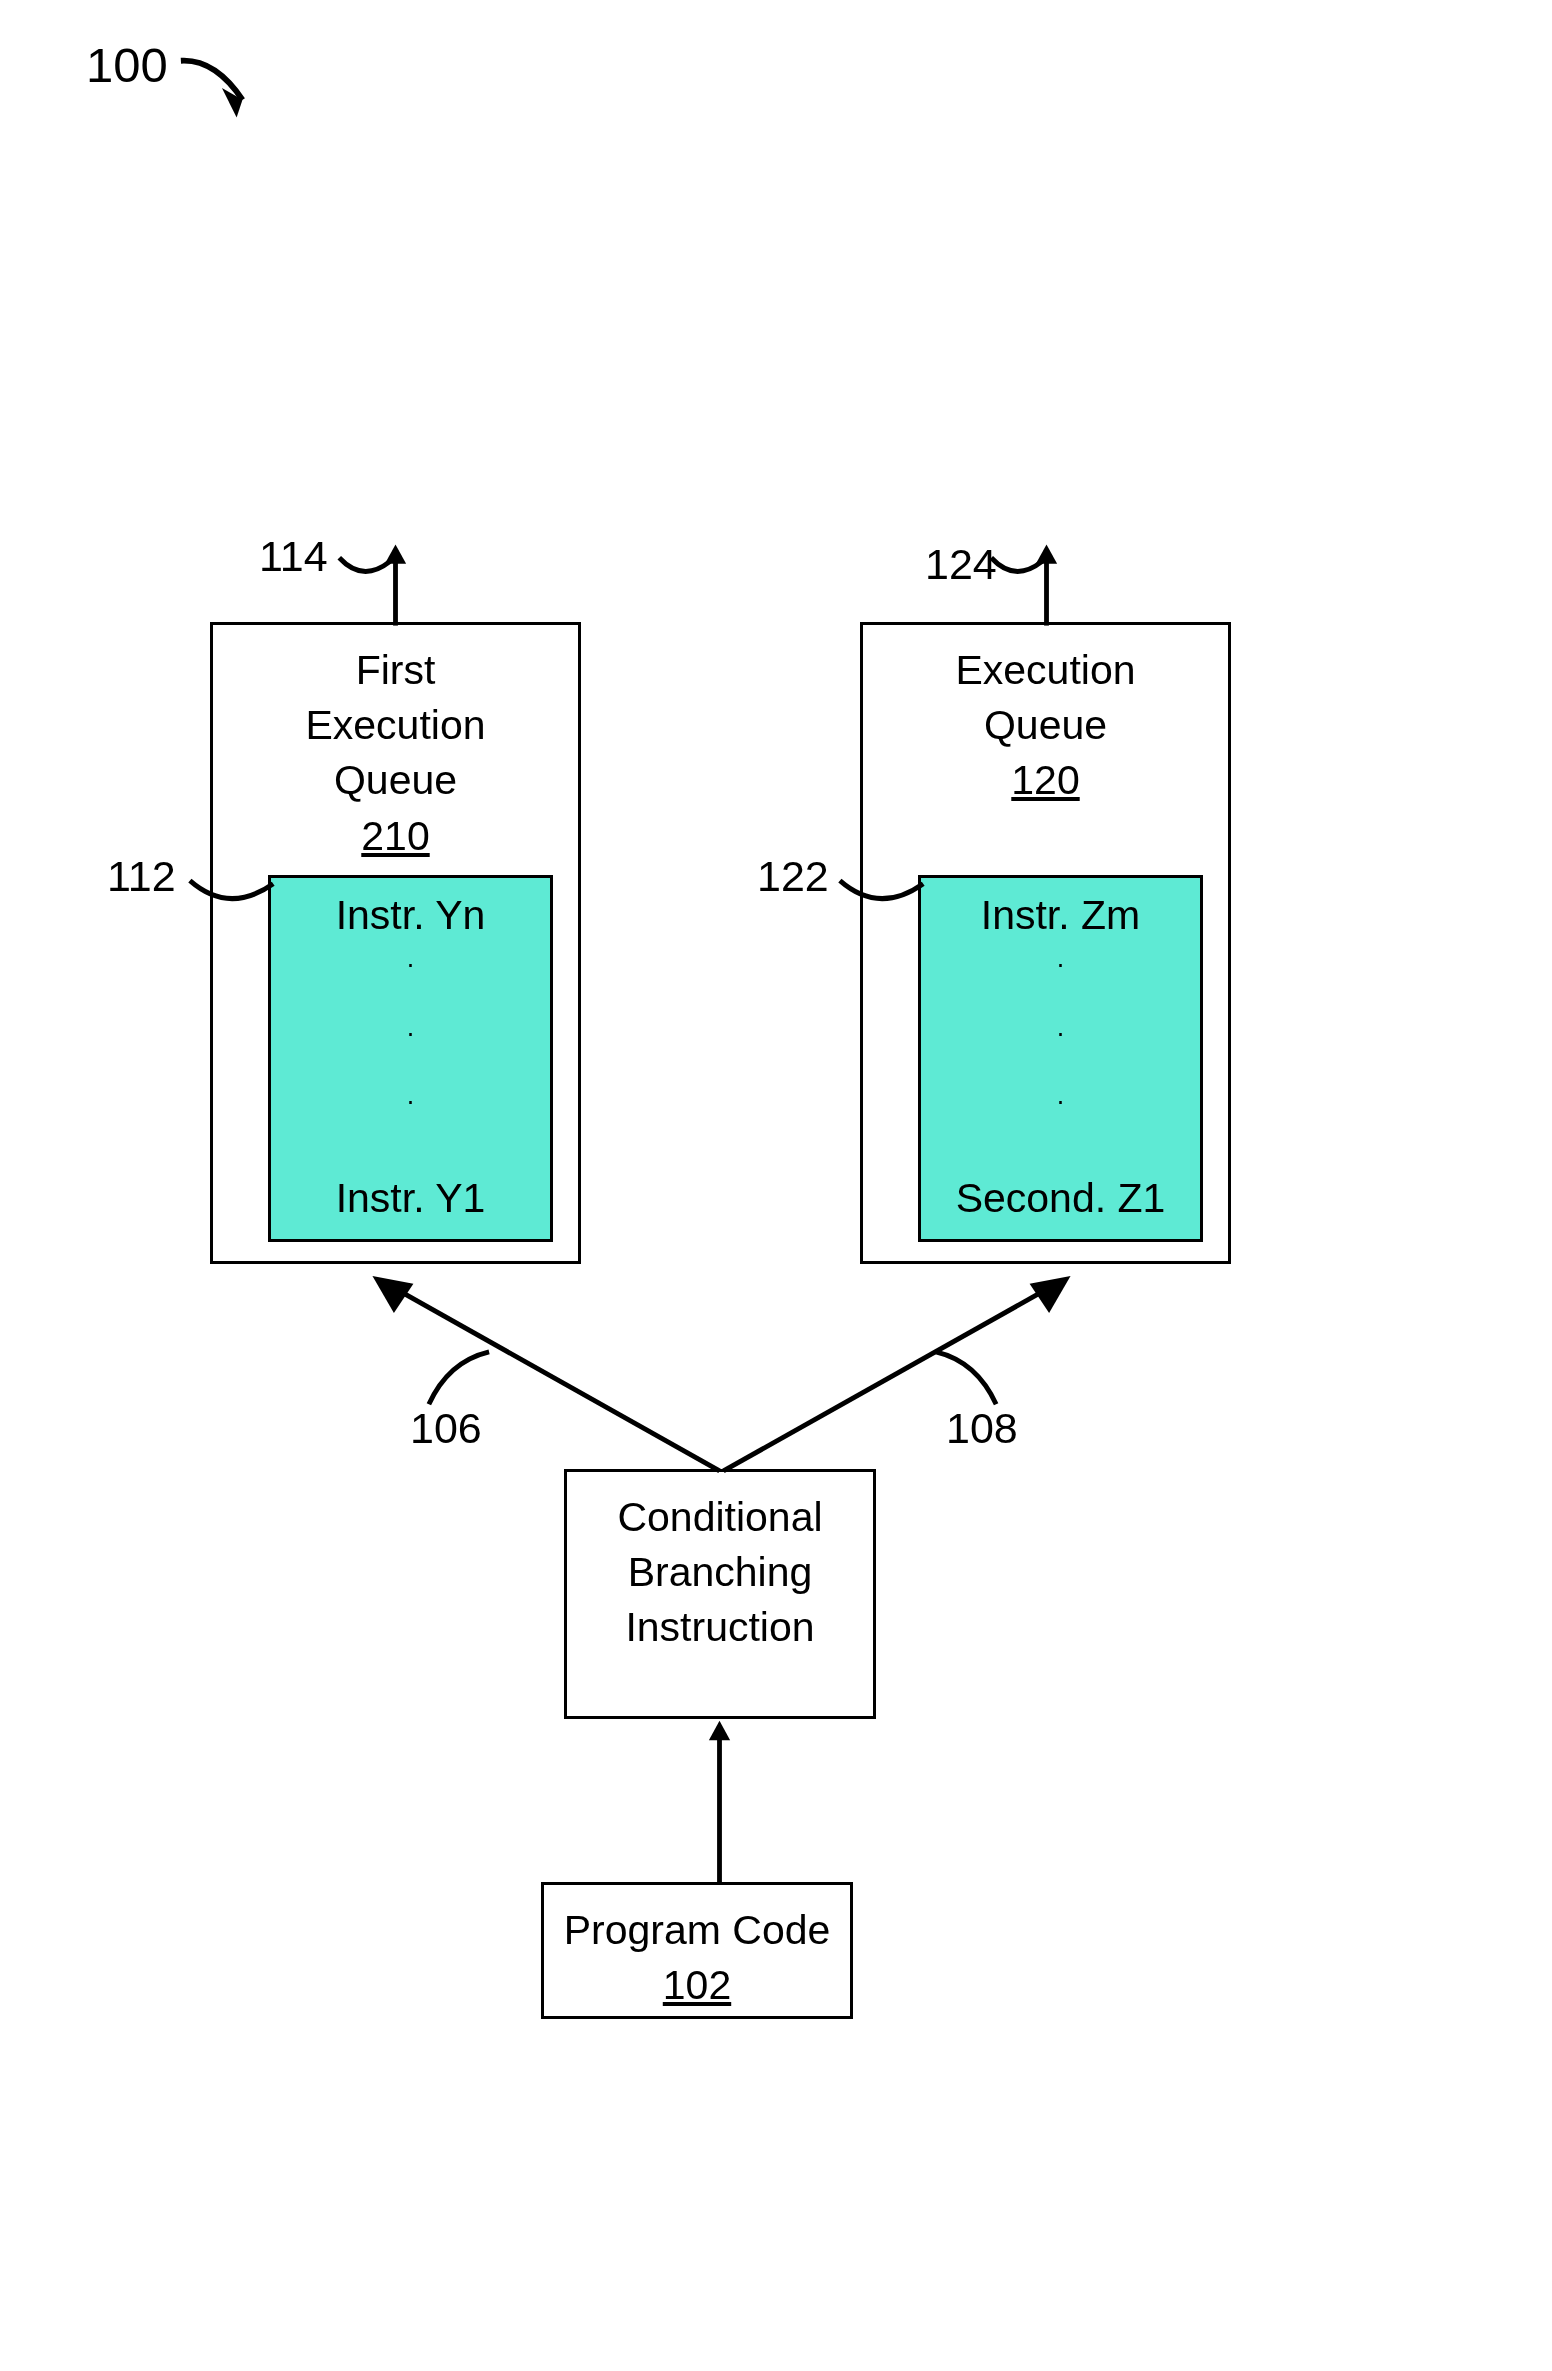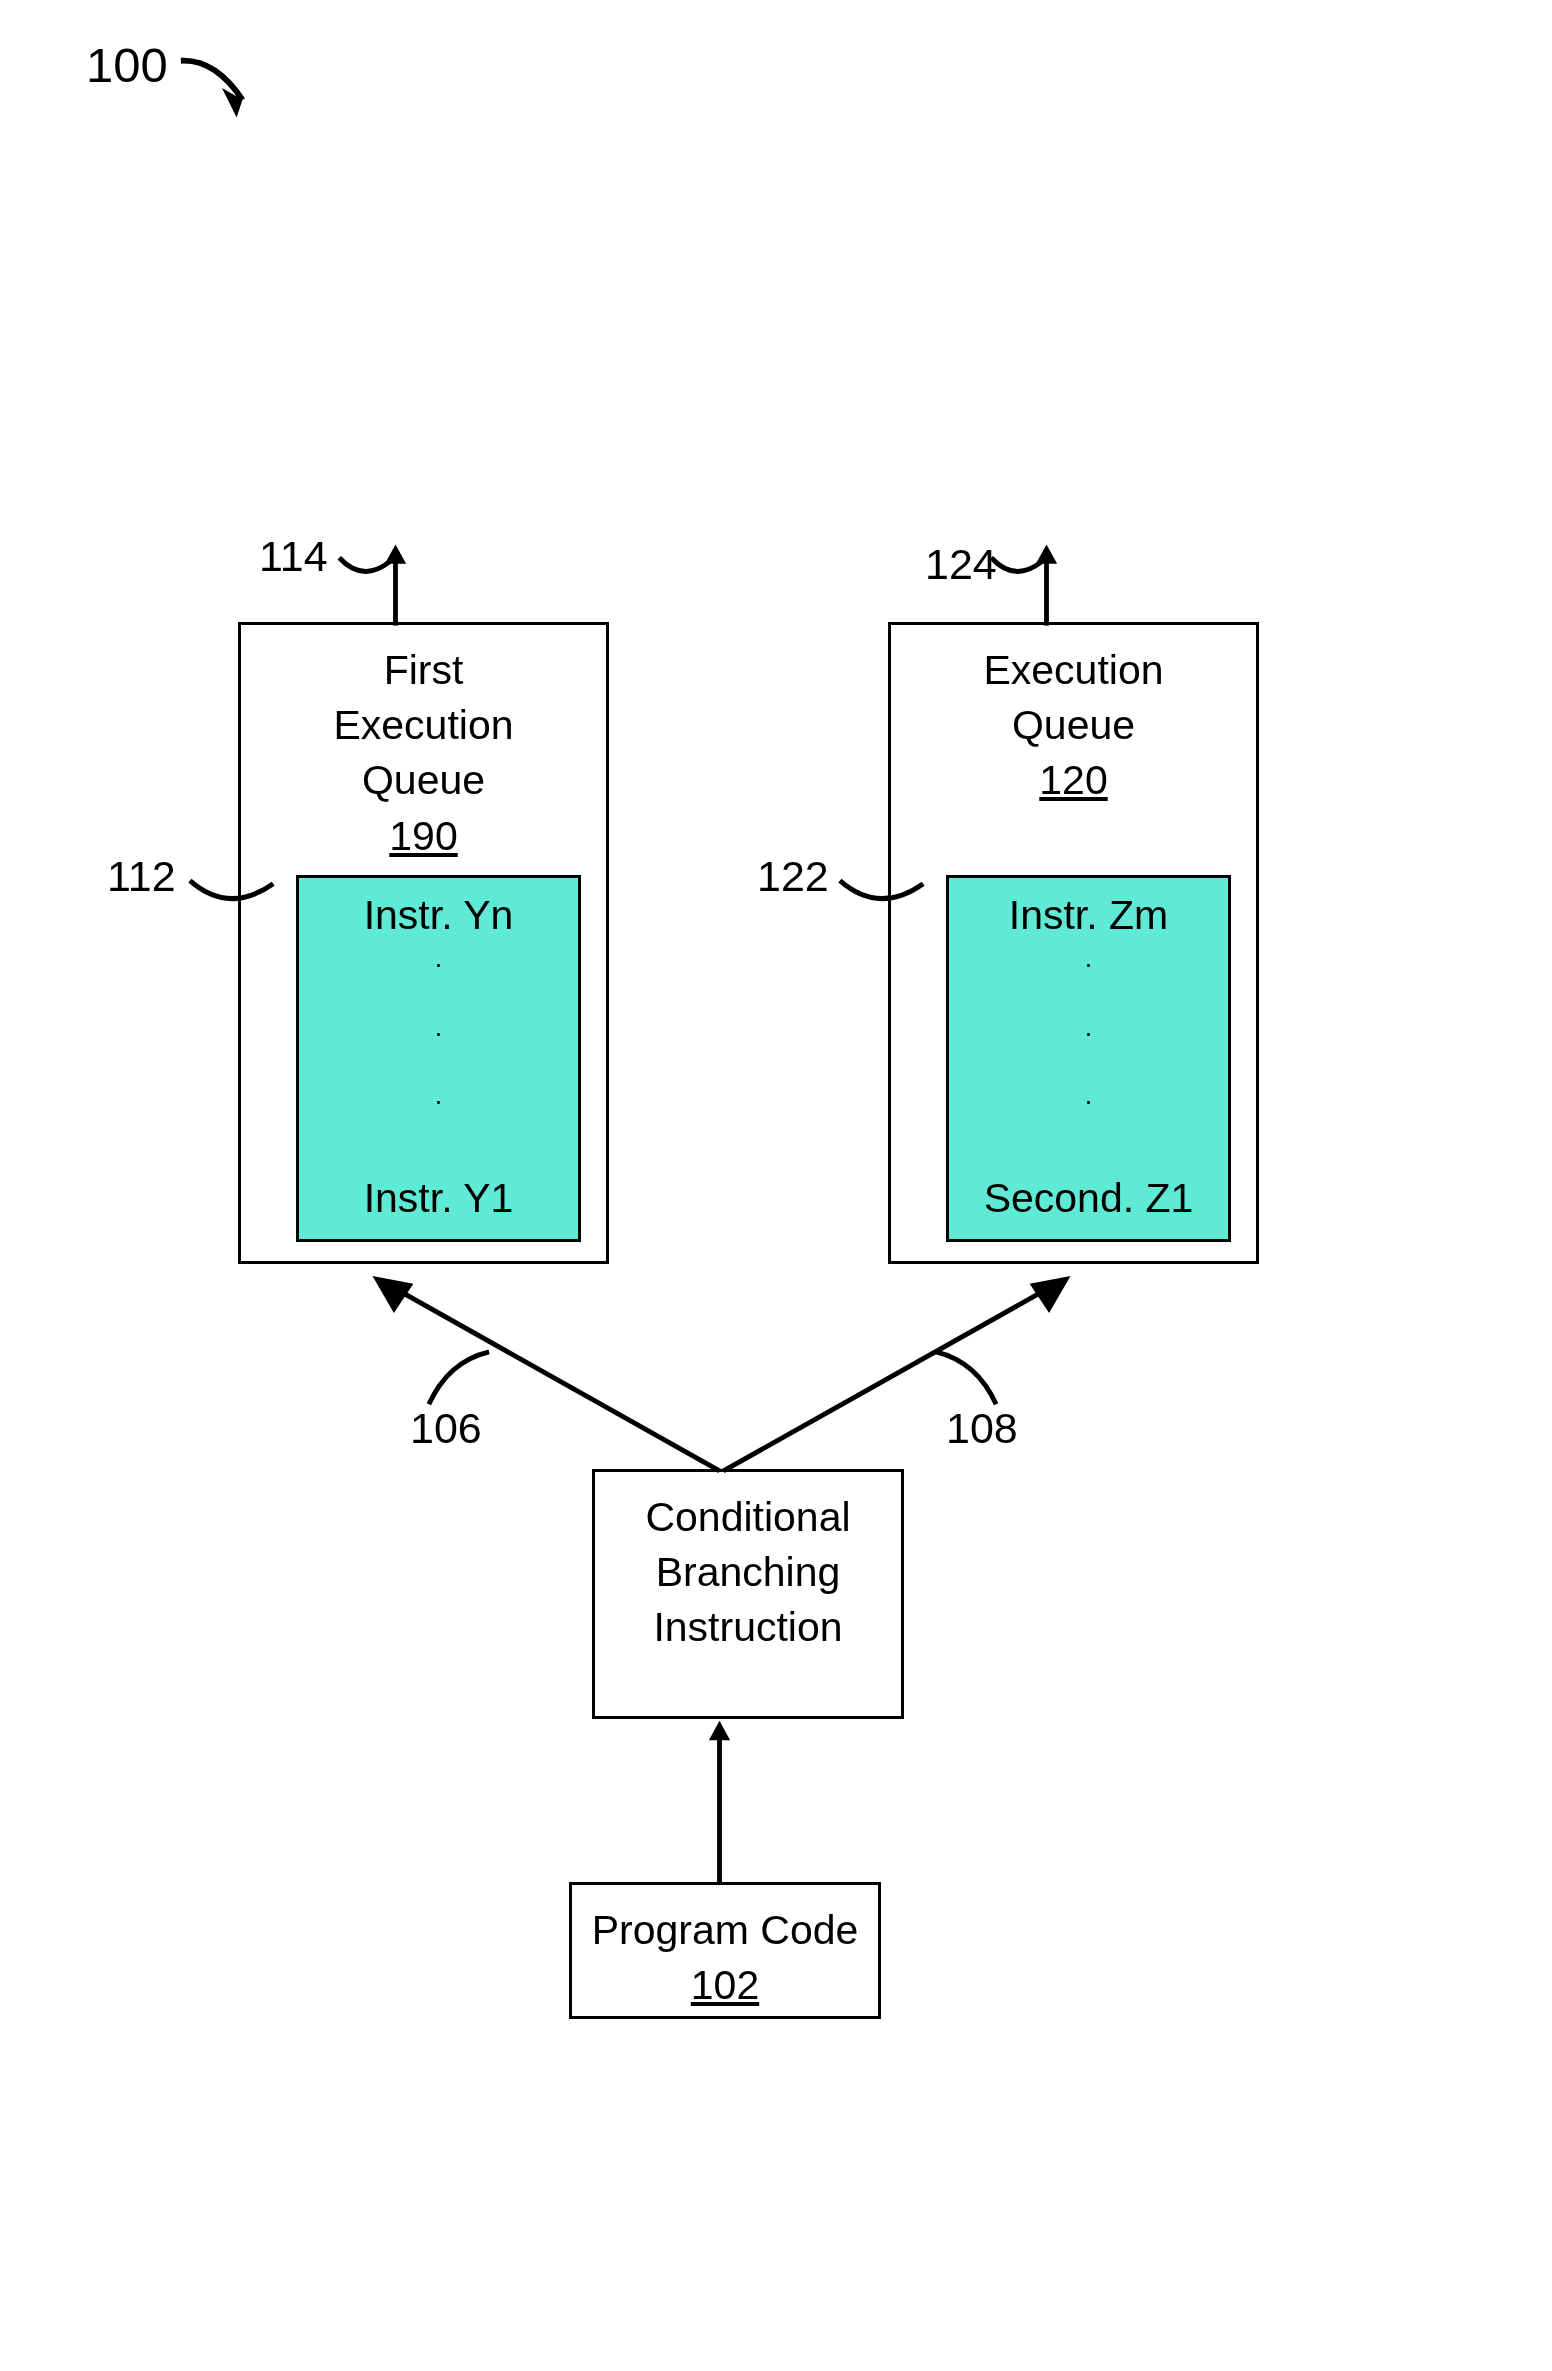--- a/index.html
+++ b/index.html
@@ -12,21 +12,20 @@
     position: relative;
   }
   .abs { position: absolute; }
 
   .box {
     border: 3.9px solid #000;
     background: #fff;
     text-align: center;
     line-height: 1.35;
     font-size: 41px;
-    margin-left: 28px;
   }
 
   .inner-box {
     border: 3.9px solid #000;
     background: #5eead4;
     text-align: center;
   }
 
   .ref-underline {
     text-decoration: underline;
@@ -44,21 +43,21 @@
 <svg class="abs" style="left:176px; top:49px; width:88px; height:88px;" viewBox="0 0 90 90">
   <path d="M5 12 Q 40 10 68 52" stroke="#000" stroke-width="6" fill="none"></path>
   <polygon points="68,52 47,40 62,70" fill="#000"></polygon>
 </svg>
 
 <div class="abs box" style="left:210px; top:622px; width:371px; height:642px;">
   <div style="padding-top:17.6px;">
     <div>First</div>
     <div>Execution</div>
     <div>Queue</div>
-    <div class="ref-underline">190</div>
+    <div class="ref-underline">210</div>
   </div>
   <div class="inner-box" style="position:absolute; left:55px; right:25px; top:250px; bottom:19.5px;">
     <div style="position:absolute; top:9.8px; width:100%;">Instr. Yn</div>
     <div style="position:absolute; top:62px; width:100%; font-size:27px;">.</div>
     <div style="position:absolute; top:131px; width:100%; font-size:27px;">.</div>
     <div style="position:absolute; top:199px; width:100%; font-size:27px;">.</div>
     <div style="position:absolute; bottom:11.7px; width:100%;">Instr. Y1</div>
   </div>
 </div>
 

